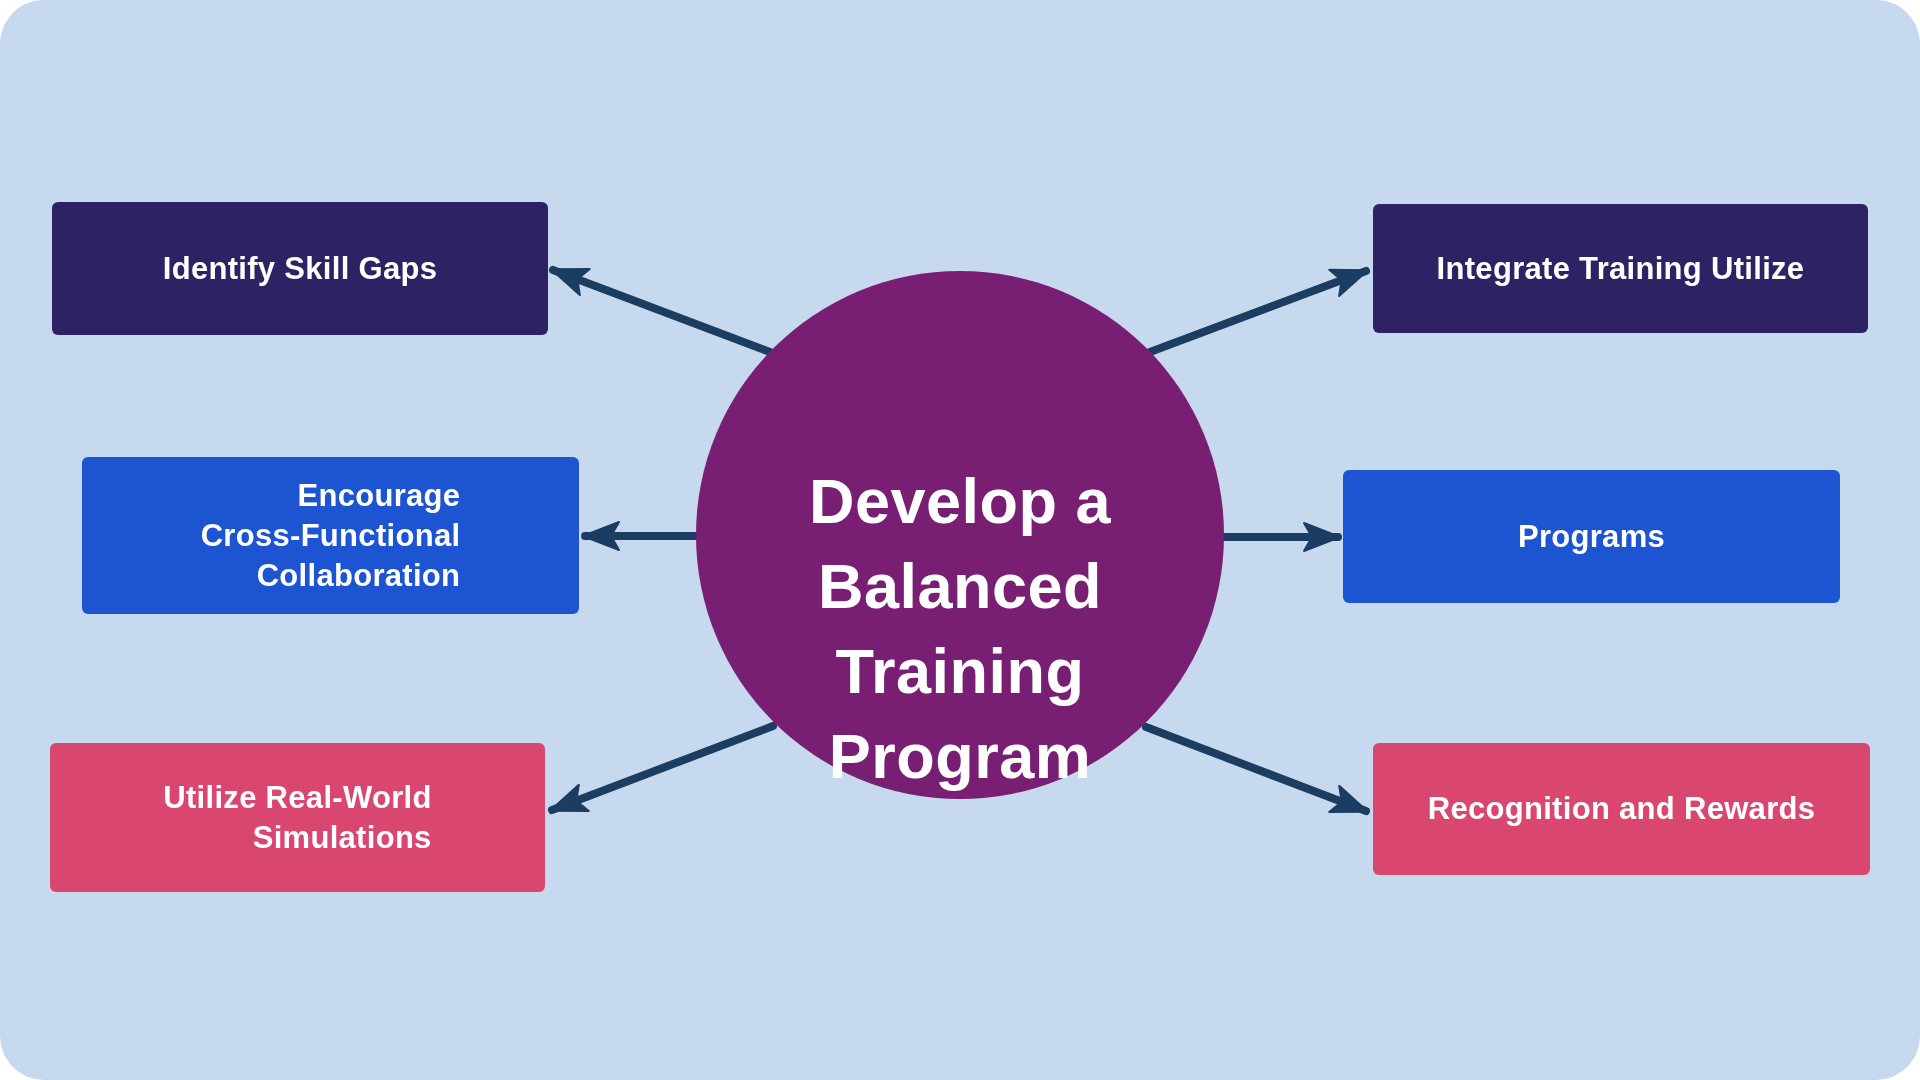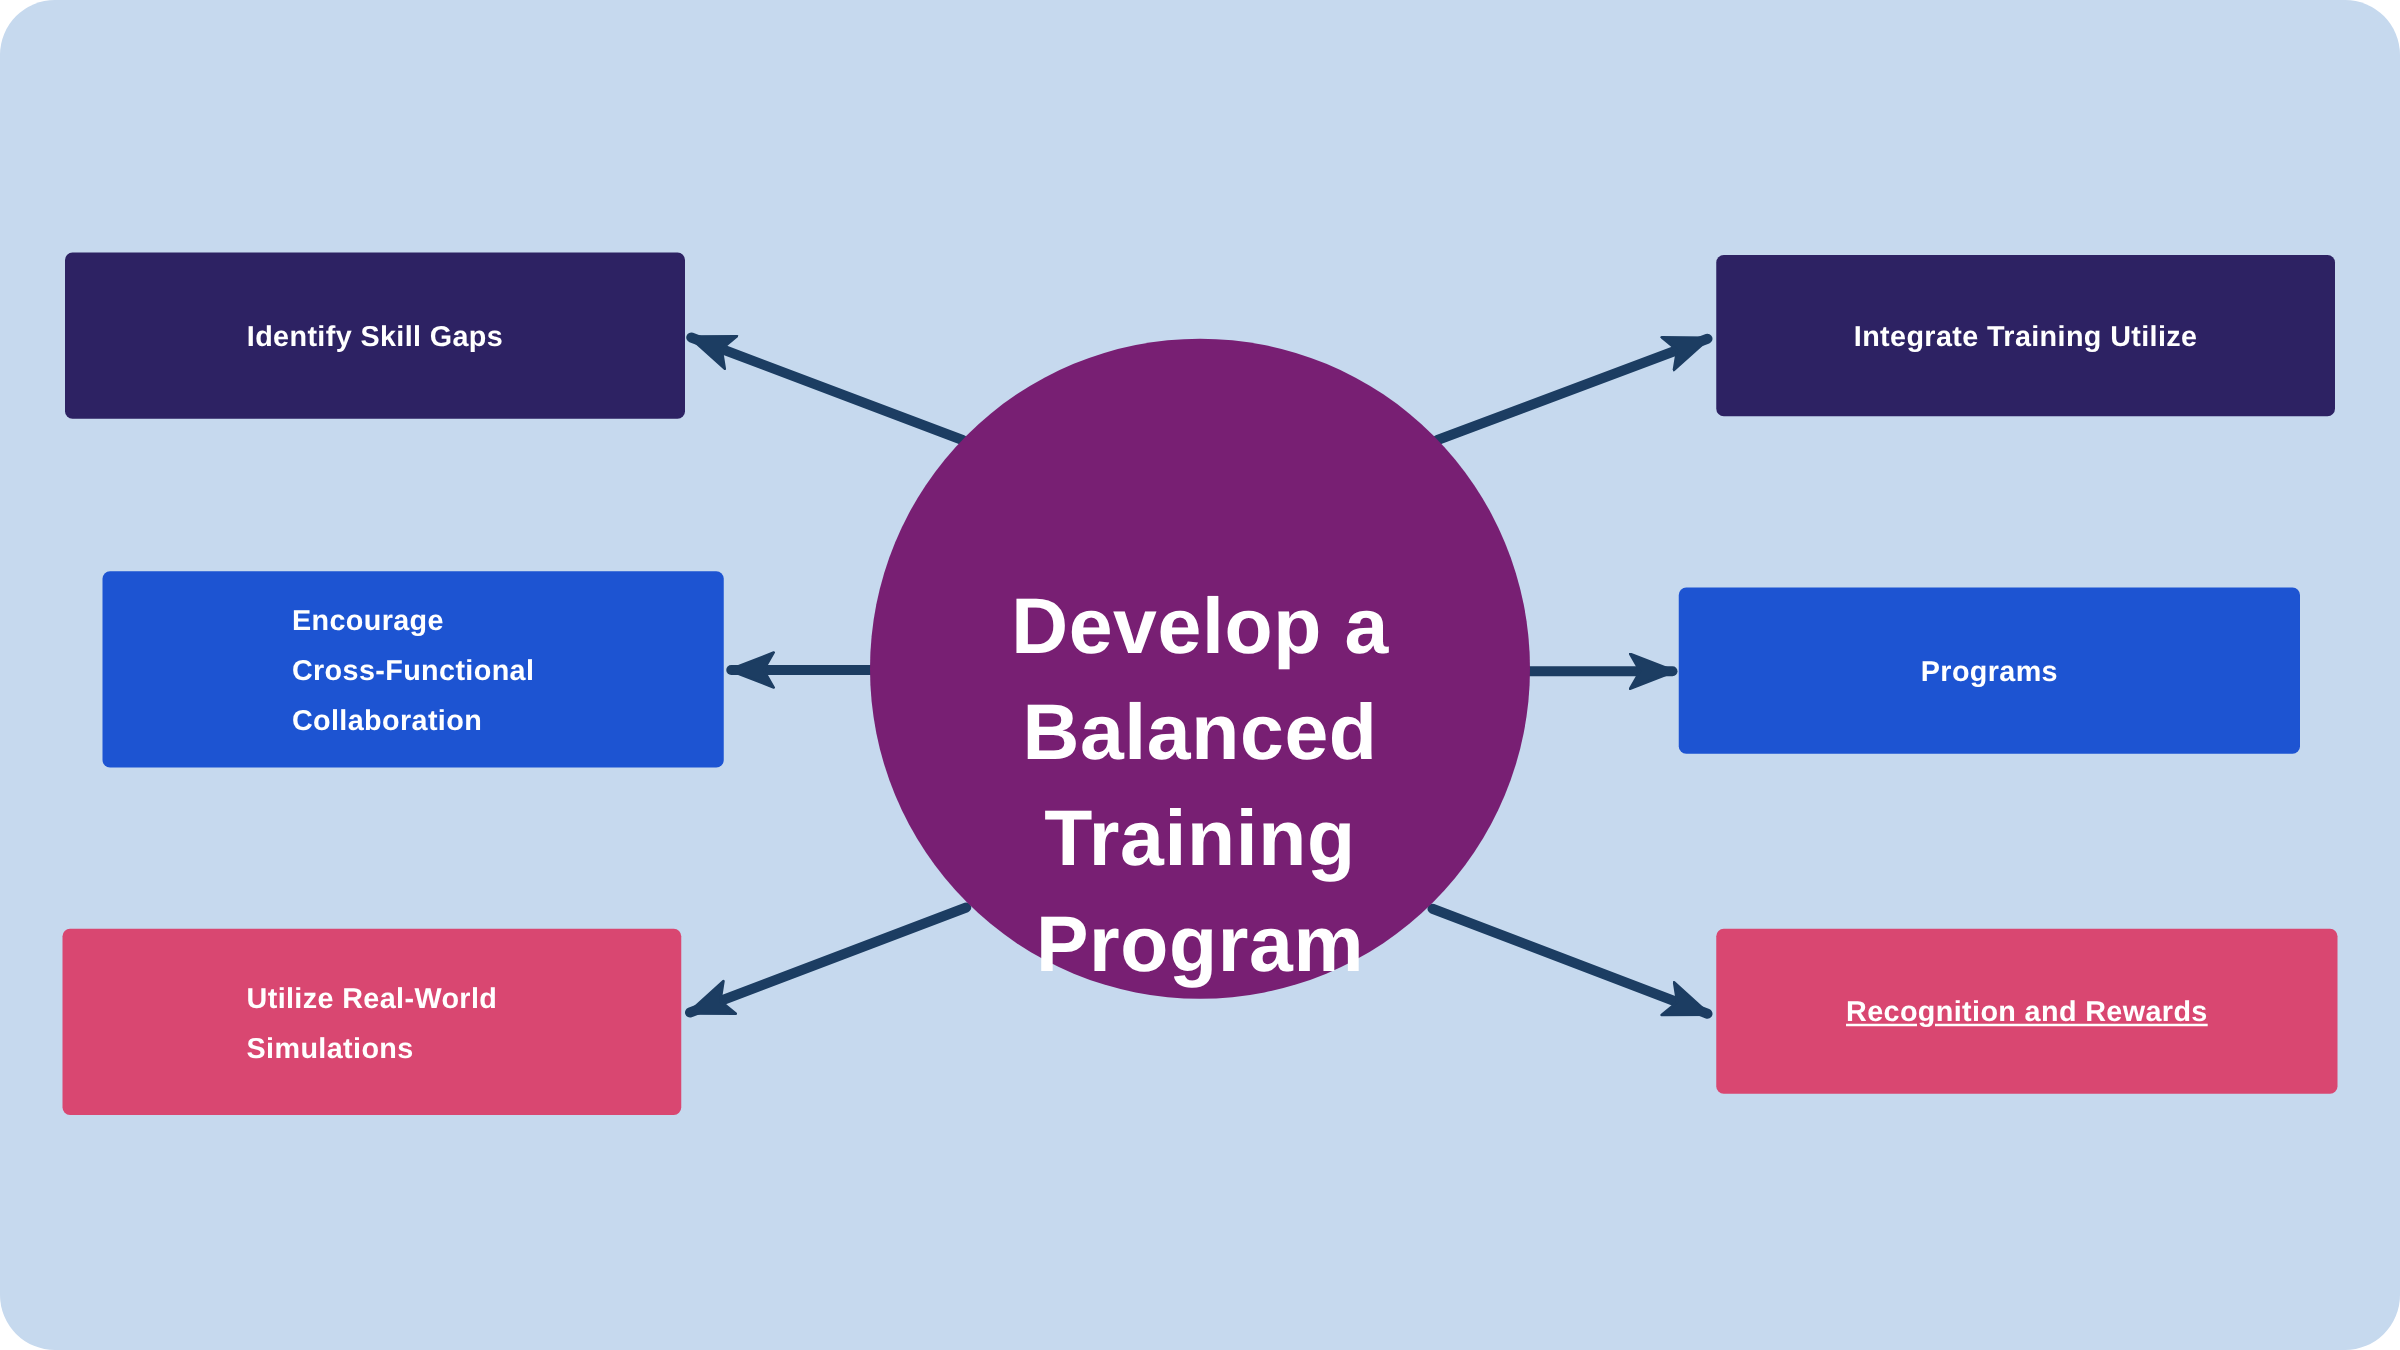--- a/index.html
+++ b/index.html
@@ -44,24 +44,24 @@
   }
   .node {
     position: absolute;
     display: flex;
     align-items: center;
     justify-content: center;
     border-radius: 6px;
     color: #ffffff;
   }
   .node-label {
-    font-size: 23px;
+    font-size: 31px;
     font-weight: 700;
     line-height: 40px;
-    text-align: left;
+    text-align: right;
     letter-spacing: 0.3px;
   }
   .pos-top-left     { left: 52px;   top: 202px; width: 496px; height: 133px; }
   .pos-middle-left  { left: 82px;   top: 457px; width: 497px; height: 157px; }
   .pos-bottom-left  { left: 50px;   top: 743px; width: 495px; height: 149px; }
   .pos-top-right    { left: 1373px; top: 204px; width: 495px; height: 129px; }
   .pos-middle-right { left: 1343px; top: 470px; width: 497px; height: 133px; }
   .pos-bottom-right { left: 1373px; top: 743px; width: 497px; height: 132px; }
 </style>
 </head>
@@ -130,19 +130,19 @@
         <div>Integrate Training Utilize</div>
       </div>
   </div>
 
   <div class="node pos-middle-right" style="background: rgb(29, 84, 210);">
     <div class="node-label">
         <div>Programs</div>
       </div>
   </div>
 
-  <div class="node pos-bottom-right" style="background: rgb(217, 71, 113); text-decoration: underline;">
+  <div class="node pos-bottom-right" style="background: rgb(217, 71, 113);">
     <div class="node-label">
         <div>Recognition and Rewards</div>
       </div>
   </div>
 
 </div>
 
 </body></html>

